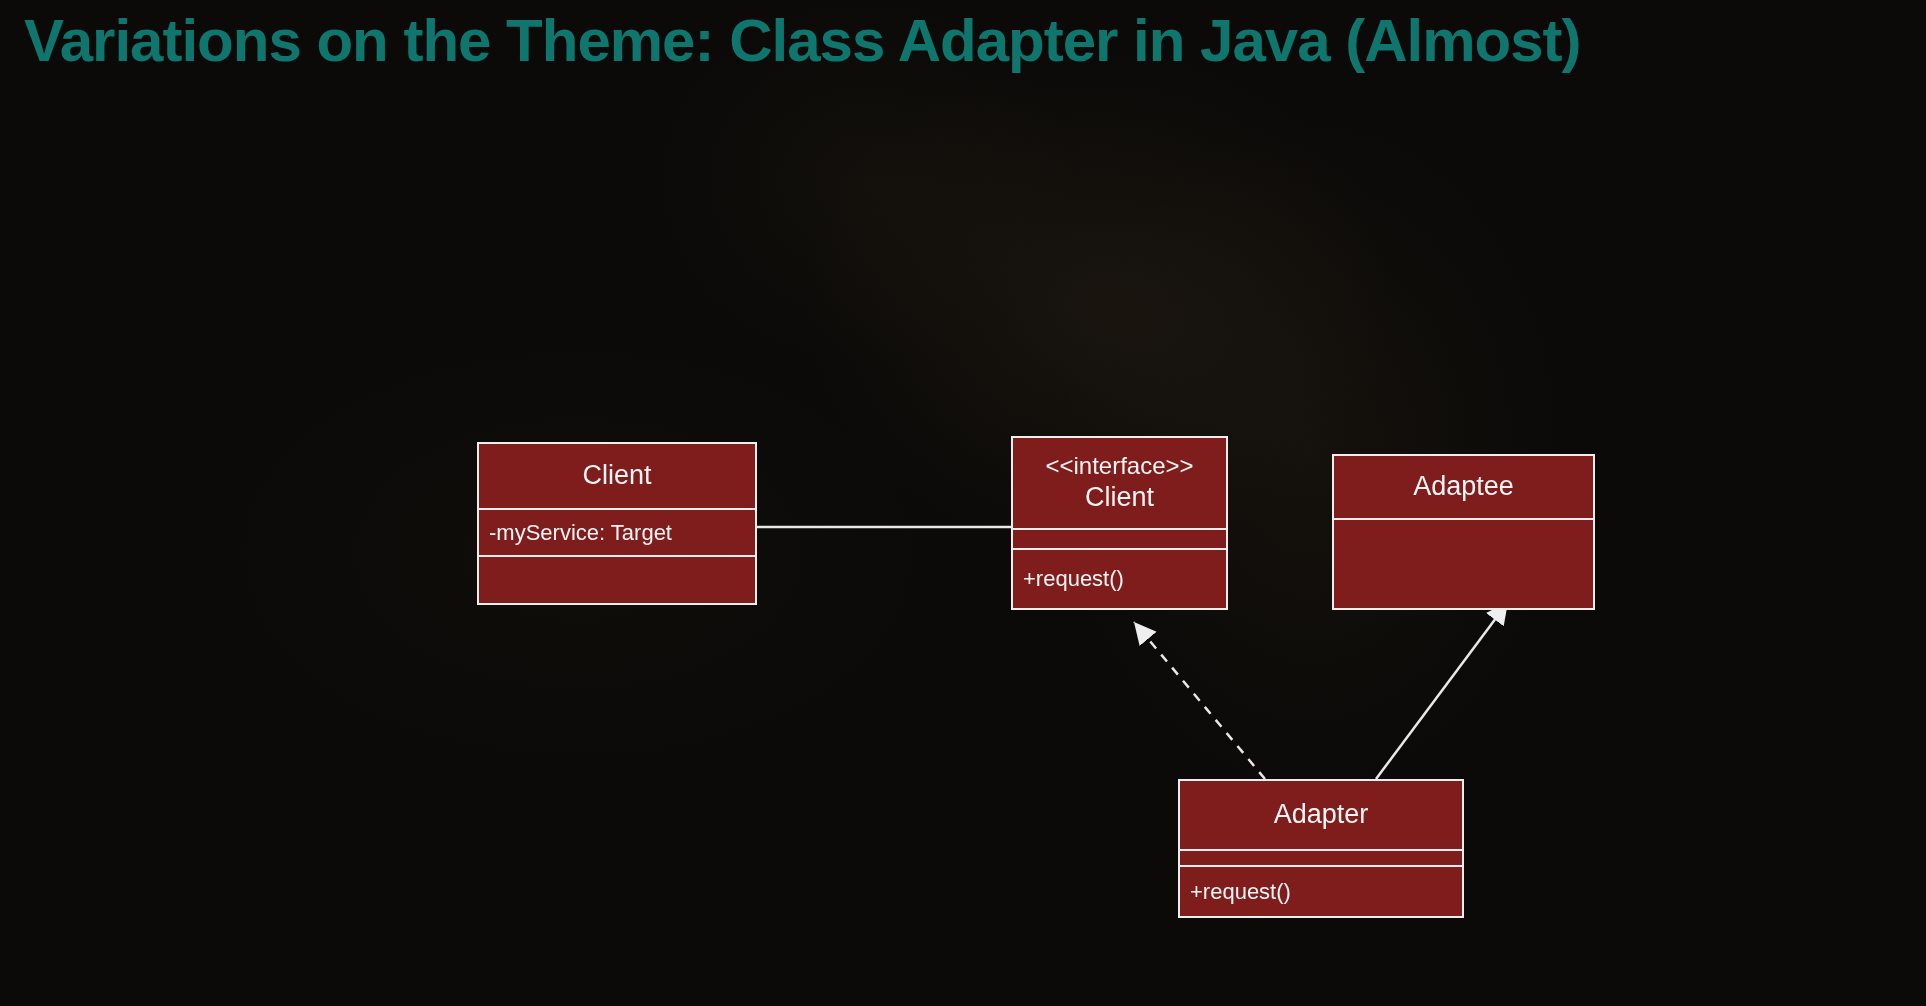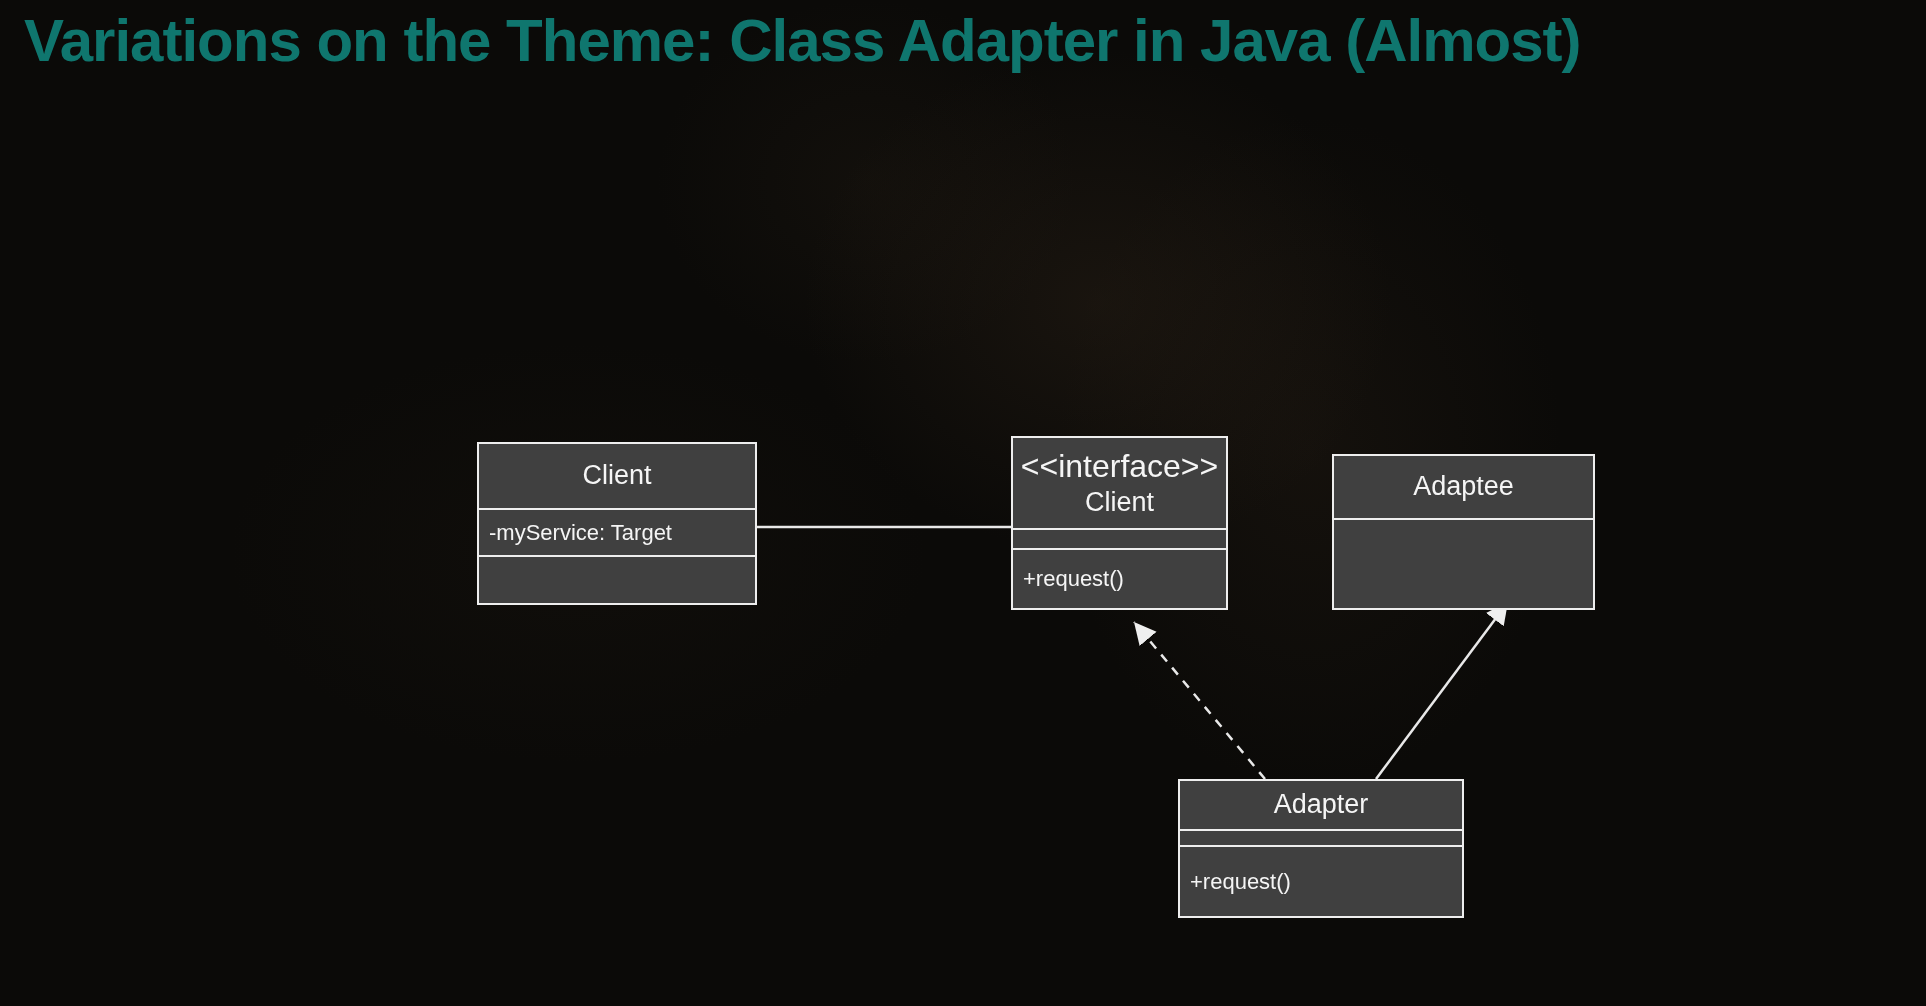--- a/index.html
+++ b/index.html
@@ -32,38 +32,38 @@
     white-space: nowrap;
   }
   svg.connectors {
     position: absolute;
     left: 0;
     top: 0;
     pointer-events: none;
   }
   .uml-box {
     position: absolute;
-    background: #404040;
+    background: #7f1d1d;
     border: 2px solid #eeeeee;
     box-sizing: border-box;
     display: flex;
     flex-direction: column;
     color: #f5f5f5;
   }
   .uml-name {
     display: flex;
     flex-direction: column;
     align-items: center;
     justify-content: center;
     font-size: 27px;
     line-height: 1.25;
     flex: 0 0 auto;
   }
   .uml-stereotype {
-    font-size: 32px;
+    font-size: 24px;
   }
   .uml-sect {
     border-top: 2px solid #eeeeee;
     box-sizing: border-box;
     flex: 0 0 auto;
   }
   .uml-member {
     display: flex;
     align-items: center;
     font-size: 22px;
@@ -107,16 +107,16 @@
   <div class="uml-sect" style="height:20px;"></div>
   <div class="uml-sect uml-member uml-fill">+request()</div>
 </div>
 
 <div class="uml-box" style="left:1332px; top:454px; width:263px; height:156px;">
   <div class="uml-name" style="height:62px;">Adaptee</div>
   <div class="uml-sect" style="height:15px;"></div>
 </div>
 
 <div class="uml-box" style="left:1178px; top:779px; width:286px; height:139px;">
-  <div class="uml-name" style="height:48px;">Adapter</div>
+  <div class="uml-name" style="height:68px;">Adapter</div>
   <div class="uml-sect" style="height:16px;"></div>
   <div class="uml-sect uml-member uml-fill">+request()</div>
 </div>
 
 </body></html>

